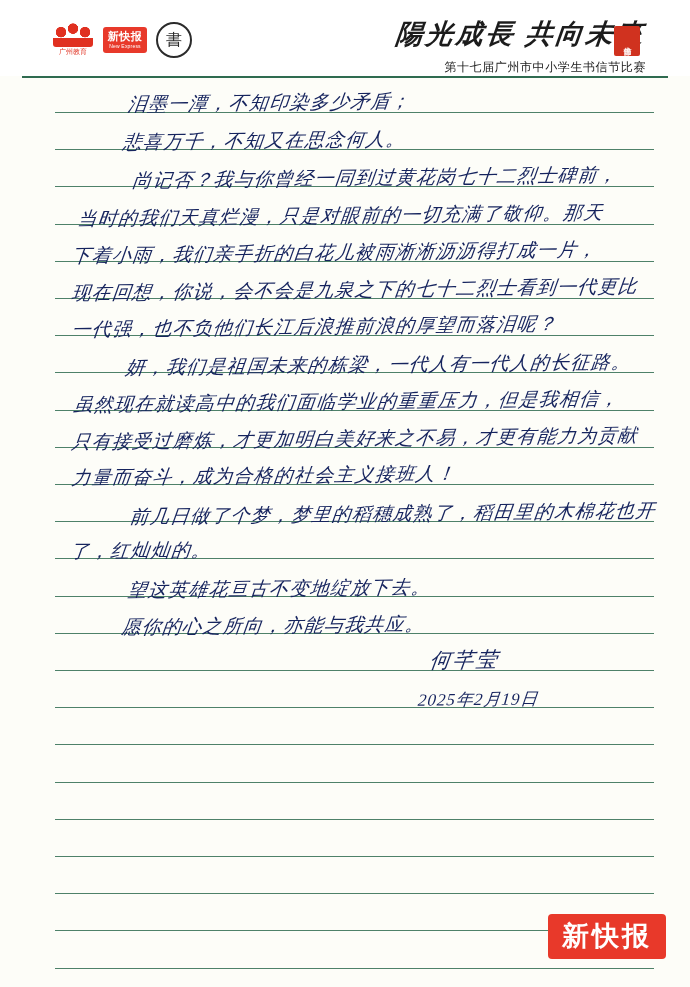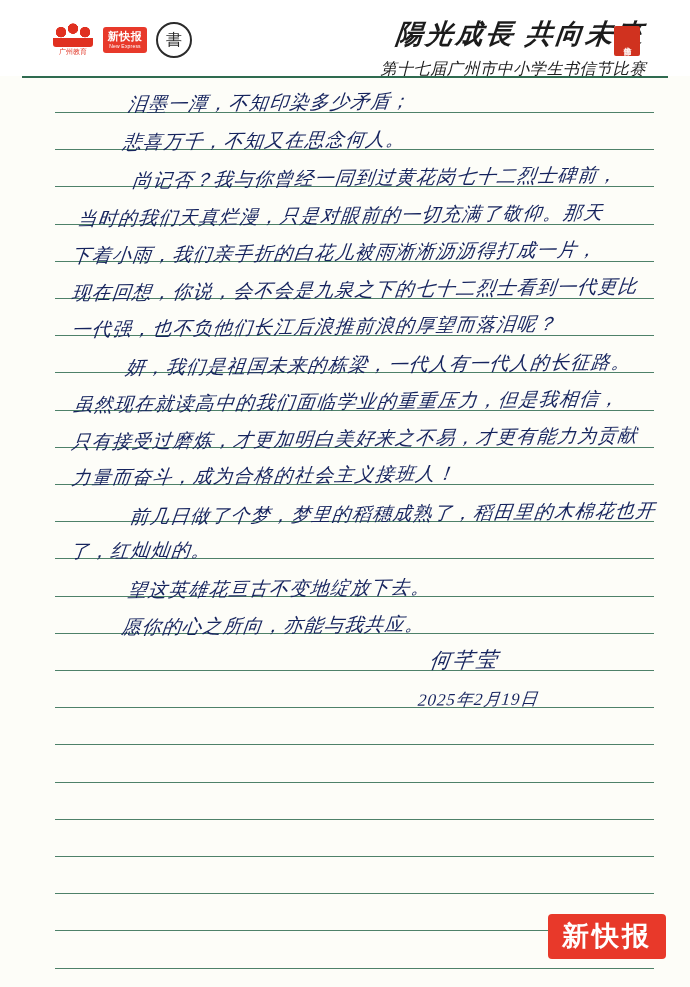--- a/index.html
+++ b/index.html
@@ -103,26 +103,25 @@
     font-family: "Liberation Serif", serif;
     font-size: 27px;
     font-weight: bold;
     color: #1c1c1c;
     letter-spacing: 3px;
     font-style: italic;
     transform: skewX(-6deg);
     white-space: nowrap;
   }
   .sub-title {
-    font-size: 16px;
+    font-size: 12px;
     color: #1c1c1c;
     letter-spacing: 0.6px;
     margin-top: 7px;
     white-space: nowrap;
-    font-style: italic;
   }
   .seal {
     position: absolute;
     right: 6px;
     top: 10px;
     width: 26px;
     height: 30px;
     background: #d0321f;
     color: #ffffff;
     font-family: "Liberation Serif", serif;

